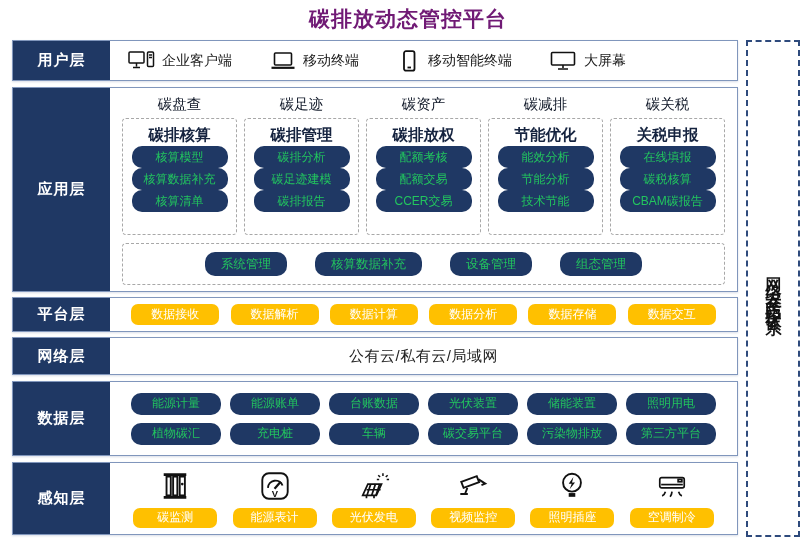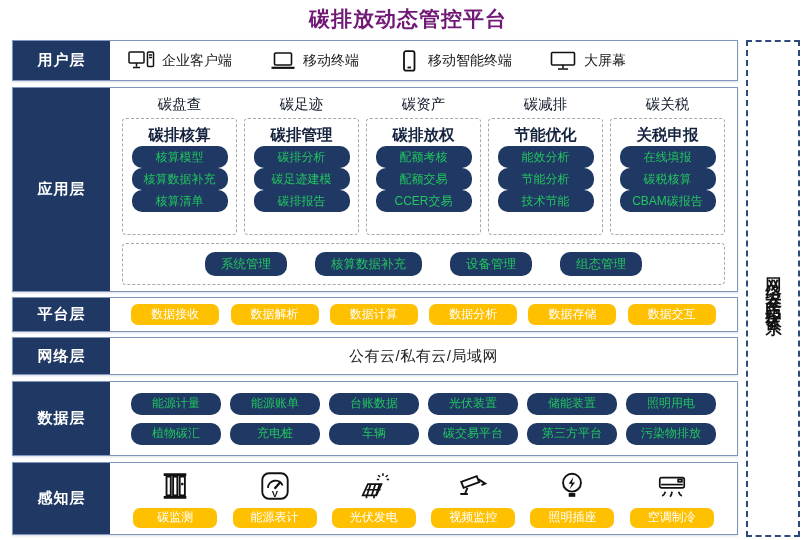--- a/index.html
+++ b/index.html
@@ -219,22 +219,22 @@
         <div class="nbtn">台账数据</div>
         <div class="nbtn">光伏装置</div>
         <div class="nbtn">储能装置</div>
         <div class="nbtn">照明用电</div>
       </div>
       <div class="data-row">
         <div class="nbtn">植物碳汇</div>
         <div class="nbtn">充电桩</div>
         <div class="nbtn">车辆</div>
         <div class="nbtn">碳交易平台</div>
+        <div class="nbtn">污染物排放</div>
         <div class="nbtn">第三方平台</div>
-        <div class="nbtn">污染物排放</div>
       </div>
     </div>
   </div>
 </div>
 
 <div class="band" style="top:462px;height:73px;">
   <div class="band-label">感知层</div>
   <div class="band-content">
     <div class="sense-items">
       <div class="sense-item">

